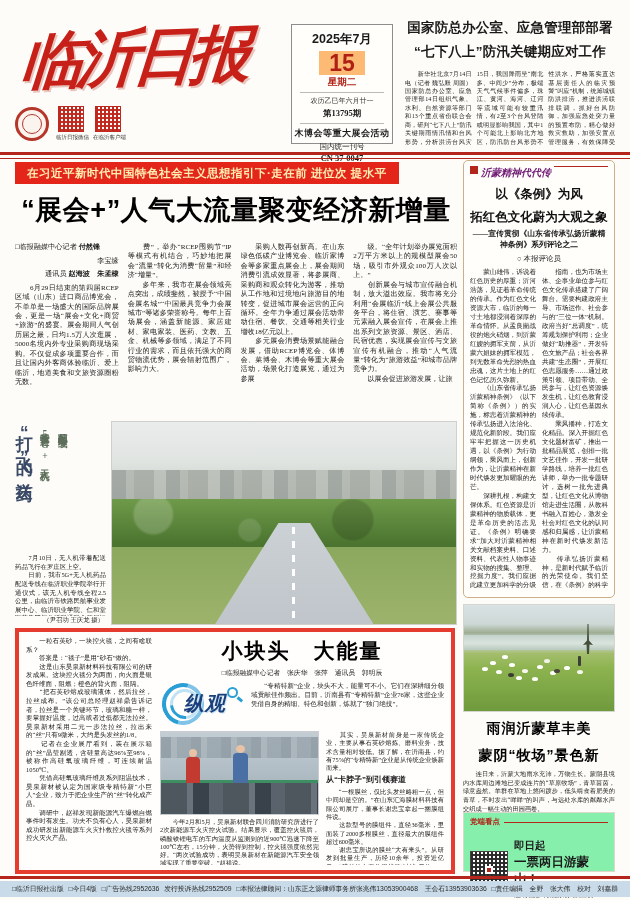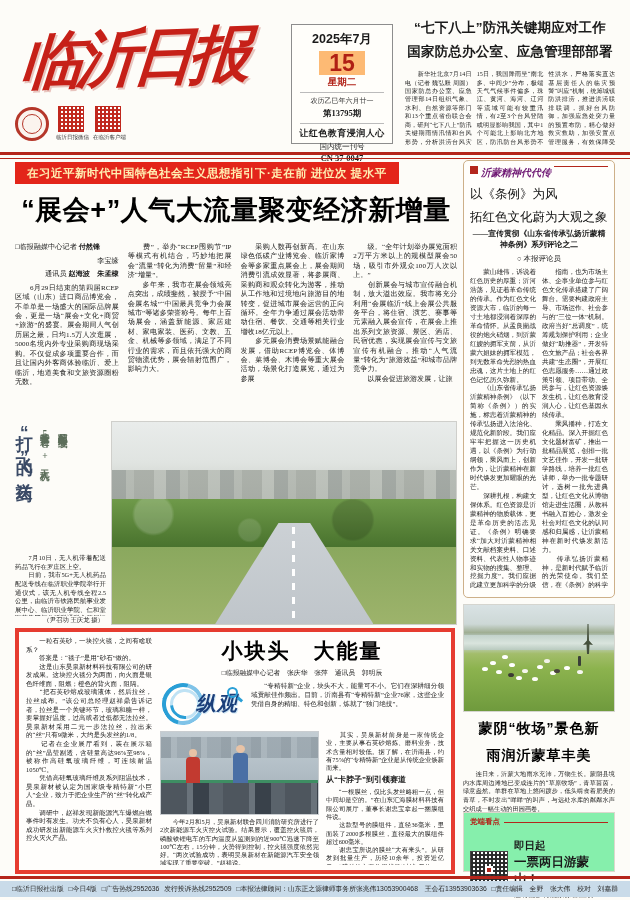--- a/index.html
+++ b/index.html
@@ -97,21 +97,21 @@
   .pc-roadline { position:absolute; bottom:0; left:52.2%; width:3px; height:48%;
     background:repeating-linear-gradient(180deg,#fff 0 7px,transparent 7px 14px); }
 
   
   .opinion-box { position:absolute; left:463px; top:160px; width:152px; height:438px;
     border:1px solid #cdb089; border-radius:5px; background:#fffefb; padding:5px 6px 4px; }
   .op-header { display:flex; align-items:flex-start; gap:3px; color:#701a75; }
   .op-marker { width:8px; height:8px; background:#b3261c; flex:0 0 auto; }
   .op-sec { font-size:10px; font-weight:bold; font-style:italic; white-space:nowrap; }
   .op-line { flex:1; border-top:1px solid #b3261c; }
-  .op-title { font-size:12.5px; font-weight:400; text-align:left; margin-top:5px; line-height:1.45;
+  .op-title { font-size:12.5px; font-weight:700; text-align:center; margin-top:5px; line-height:1.45;
     font-family:"Liberation Sans",sans-serif; color:#111; }
   .op-sub { font-size:7.8px; font-weight:bold; text-align:center; margin-top:3px; line-height:1.4; }
   .op-author { font-size:7.5px; text-align:center; margin:3px 0 4px; }
   .op-cols { display:flex; gap:6px; height:322px; overflow:hidden; }
   .op-col { flex:1; font-size:6.6px; line-height:1.36; overflow:hidden; }
 
   
   .pasture { position:absolute; left:463px; top:604px; width:152px; }
   .photo-pasture { position:relative; width:152px; height:108px; overflow:hidden; border:1px solid #d5d5cf;
     background:linear-gradient(180deg,#d9e2e4 0%,#cdd8d6 18%,#9fae93 26%,#b7c7bf 30%,#c6d4cc 38%,#a3bd6b 46%,#8cb34e 60%,#6f9a3d 100%); }
@@ -155,21 +155,21 @@
   .f-head { font-size:21px; font-weight:900; text-align:center; letter-spacing:2px;
     font-family:"Liberation Sans",sans-serif; color:#000; }
   .f-sub { font-size:10.5px; font-weight:bold; text-align:center; margin-top:2px; }
   .f-byline { font-size:6.8px; text-align:center; margin:3px 0 2px; }
   .f-introrow { display:flex; gap:7px; align-items:flex-start; margin-top:1px; }
   .zongguan { position:relative; width:84px; height:46px; flex:0 0 auto; }
   .zg-ring { position:absolute; left:2px; top:2px; width:42px; height:42px; border-radius:50%;
     border:4px solid #7fc3e8; border-top-color:#2a9fd6; border-left-color:#2a9fd6; transform:rotate(-30deg); }
   .zg-ring2 { position:absolute; left:10px; top:8px; width:30px; height:30px; border-radius:50%;
     border:3px solid #bfe2f4; border-bottom-color:#2a9fd6; transform:rotate(40deg); }
-  .zg-text { position:absolute; left:36px; top:9px; font-size:20px; font-weight:900; font-style:italic;
+  .zg-text { position:absolute; left:24px; top:9px; font-size:20px; font-weight:900; font-style:italic;
     color:#1b3f7a; font-family:"Liberation Sans",sans-serif; letter-spacing:1px; text-shadow:1px 1px 0 #cfe6f5; }
   .zg-mag { position:absolute; right:6px; top:6px; width:11px; height:11px; border:2.5px solid #2a9fd6; border-radius:50%; }
   .zg-mag::after { content:""; position:absolute; left:8px; top:9px; width:6px; height:2.5px; background:#2a9fd6; transform:rotate(40deg); }
   .f-intro { flex:1; font-size:6.6px; line-height:1.4; overflow:hidden; }
   .f-main { display:flex; gap:7px; margin-top:4px; flex:1; overflow:hidden; }
   .f-photo-col { width:56%; display:flex; flex-direction:column; }
   .photo-factory { position:relative; height:84px; overflow:hidden; border:1px solid #c9cdd0;
     background:linear-gradient(180deg,#c3cdd3 0%,#b2bec6 45%,#9daab2 100%); }
   .pf-shelves { position:absolute; left:0; right:0; top:6%; height:26%;
     background:repeating-linear-gradient(90deg,#8c98a0 0 10px,#a7b2b9 10px 16px,#97a3ab 16px 30px); opacity:.8; }
@@ -211,28 +211,28 @@
     </div>
 
     <div class="datebox">
       <div class="db-month">2025年7月</div>
       <div class="db-day">15</div>
       <div class="db-week">星期二</div>
       <div class="db-rule"></div>
       <div class="db-lunar">农历乙巳年六月廿一</div>
       <div class="db-issue">第13795期</div>
       <div class="db-rule"></div>
-      <div class="db-organ">让红色教育浸润人心</div>
+      <div class="db-organ">木博会等重大展会活动</div>
       <div class="db-issn-label">国内统一刊号</div>
       <div class="db-issn">CN 37-0047</div>
     </div>
 
     <div class="mh-right">
+      <div class="ts-title">国家防总办公室、应急管理部部署</div>
       <div class="ts-title">“七下八上”防汛关键期应对工作</div>
-      <div class="ts-title">国家防总办公室、应急管理部部署</div>
       <div class="ts-cols">
         <div class="ts-col pre just">　　新华社北京7月14日电（记者 魏弘毅 周圆）国家防总办公室、应急管理部14日组织气象、水利、自然资源等部门和13个重点省份联合会商，研判“七下八上”防汛关键期雨情汛情和台风形势，分析洪涝台风灾害风险，研究部署防汛救灾重点工作。
 　　会商预测，7月16日至8月</div>
         <div class="ts-col pre just">15日，我国降雨呈“南北多、中间少”分布，极端天气气候事件偏多，珠江、黄河、海河、辽河等流域可能有较重汛情，有2至3个台风登陆或明显影响我国，其中1个可能北上影响北方地区，防汛防台风形势不容乐观。
 　　会商中，国家防总办公室、应急管理部相关负责人表示，要全力防范大江大河流域</div>
         <div class="ts-col pre just">性洪水，严格落实直达基层责任人的临灾预警“叫应”机制，统筹城镇防洪排涝，推进洪涝联排联调，抓好台风防御，加强应急处突力量的预置布防，精心做好救灾救助，加强安置点管理服务，有效保障受灾群众基本生活，始终绷紧防汛这根弦，坚决打赢今年防汛抗洪救灾这场硬仗。</div>
       </div>
     </div>
   </div>
 
@@ -305,22 +305,22 @@
   </div>
 
   <div class="pasture">
     <div class="photo-pasture">
       <div class="pp-water"></div>
       <div class="pp-tree"></div>
       <div class="pp-person"></div>
       <div class="pp-sheep"></div>
       <div class="pp-goat"></div>
     </div>
+    <div class="p-head">雨润沂蒙草丰美</div>
     <div class="p-head">蒙阴“牧场”景色新</div>
-    <div class="p-head">雨润沂蒙草丰美</div>
     <div class="p-caption pre just">　　连日来，沂蒙大地雨水充沛，万物生长。蒙阴县境内水库周边滩地已变成连片的“草原牧场”，青草茵茵，绿意盎然。羊群在草地上悠闲踱步，低头啃食着肥美的青草，不时发出“咩咩”的叫声，与远处水库的粼粼水声交织成一幅生动的田园画卷。</div>
     <div class="p-credit">（孙运河 摄）</div>
   </div>
 
   <div class="party-box">
     <div class="pb-header">
       <span class="pb-label">党端看点</span>
       <span class="pb-line"></span>
     </div>
     <div class="pb-row">

